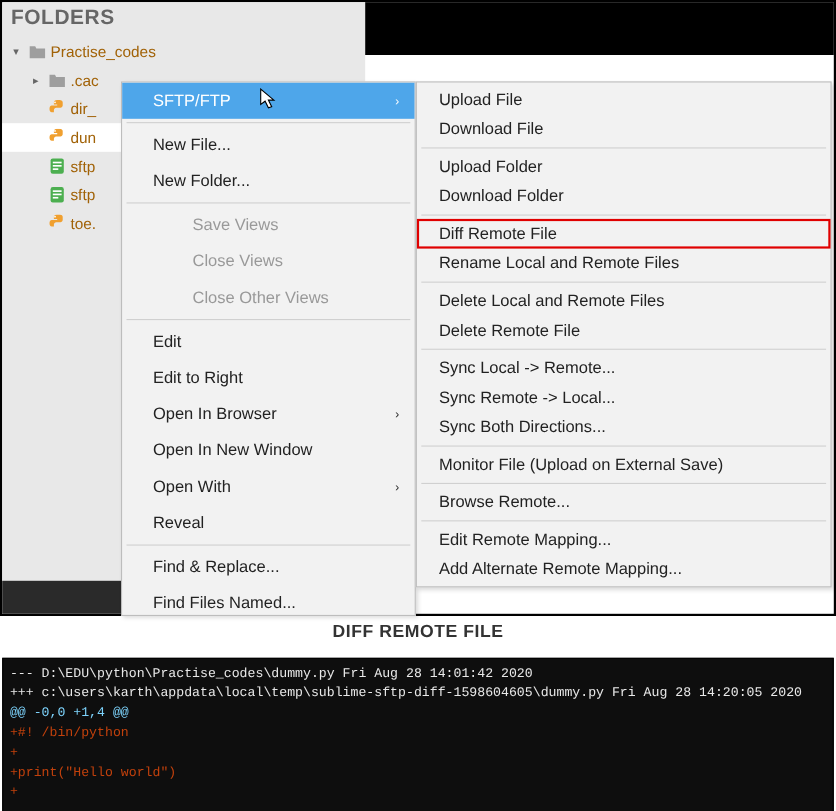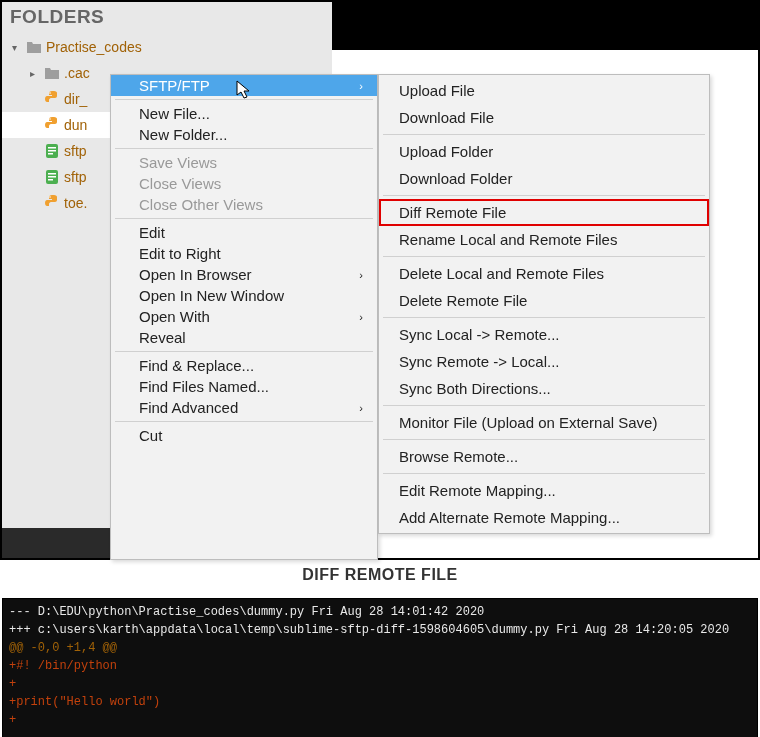--- a/index.html
+++ b/index.html
@@ -80,49 +80,49 @@
       border: 1px solid #bdbdbd;
       box-shadow: 2px 2px 4px rgba(0,0,0,0.15);
       height: 486px;
       overflow: hidden;
     }
     .menu-item {
       display: flex;
       align-items: center;
       justify-content: space-between;
       padding: 4px 14px 4px 28px;
-      height: 21px;
+      height: 33px;
       color: #222;
       font-size: 15px;
     }
     .menu-item.highlighted {
       background: #4ea6ea;
       color: #fff;
     }
-    .menu-item.disabled { color: #999; }
+    .menu-item.disabled { color: #999; margin-left: 36px; }
     .menu-sep {
       height: 1px;
       background: #d0d0d0;
       margin: 3px 4px;
     }
     .submenu-arrow {
       font-size: 11px;
       color: inherit;
     }
     .cursor {
       position: absolute;
       left: 234px;
       top: 78px;
       pointer-events: none;
     }
     .submenu {
       position: absolute;
       left: 376px;
       top: 72px;
-      width: 332px;
+      width: 378px;
       background: #f2f2f2;
       border: 1px solid #bdbdbd;
       box-shadow: 2px 2px 4px rgba(0,0,0,0.15);
       padding: 2px 0;
     }
     .submenu .menu-item {
       padding: 4px 14px 4px 20px;
       height: 27px;
     }
     .submenu .menu-item.red-outline {
@@ -142,21 +142,21 @@
       background: #0e0e0e;
       color: #ccc;
       font-family: Consolas, "Courier New", monospace;
       font-size: 12px;
       padding: 4px 6px 20px 6px;
       border: 1px solid #000;
       min-height: 130px;
       line-height: 1.5;
     }
     .term-white { color: #e8e8e8; }
-    .term-teal { color: #a16207; }
+    .term-teal { color: #7dd3fc; }
     .term-green { color: #c2410c; }
   </style>
 </head>
 <body>
 
 <div class="top-area">
   <div class="sidebar">
     <div class="sidebar-header">FOLDERS</div>
     <div class="tree">
       <div class="tree-row">

